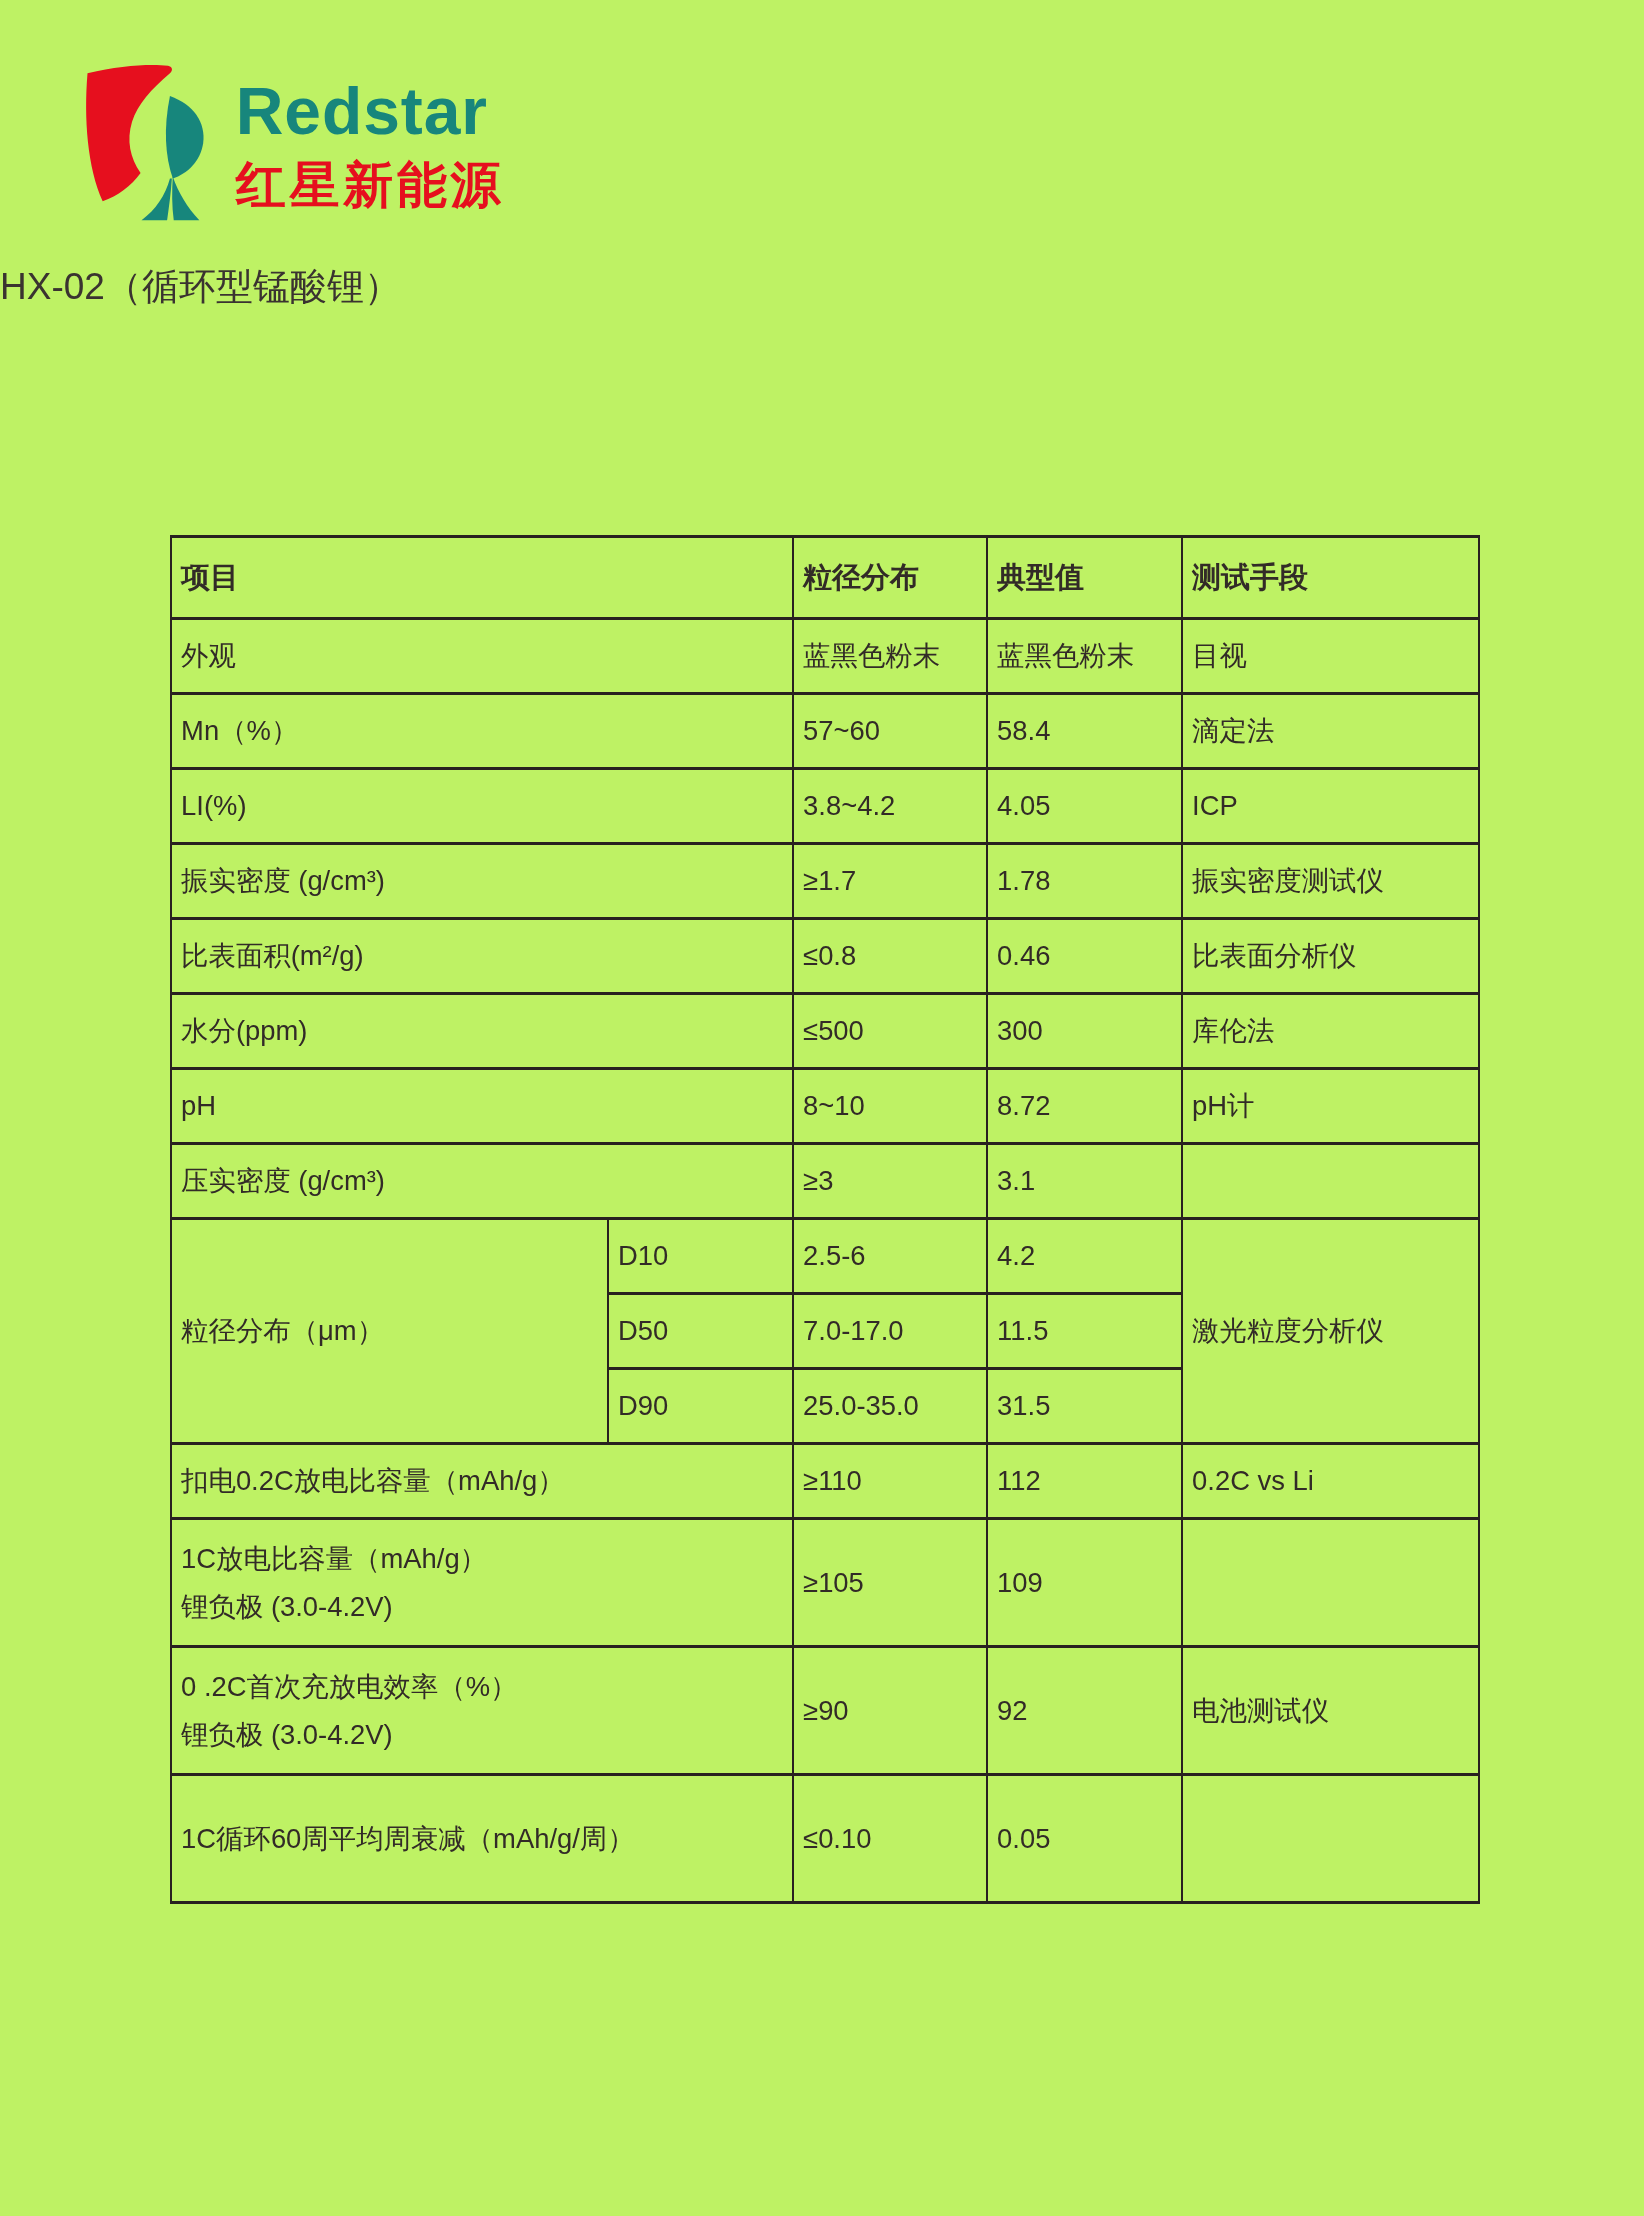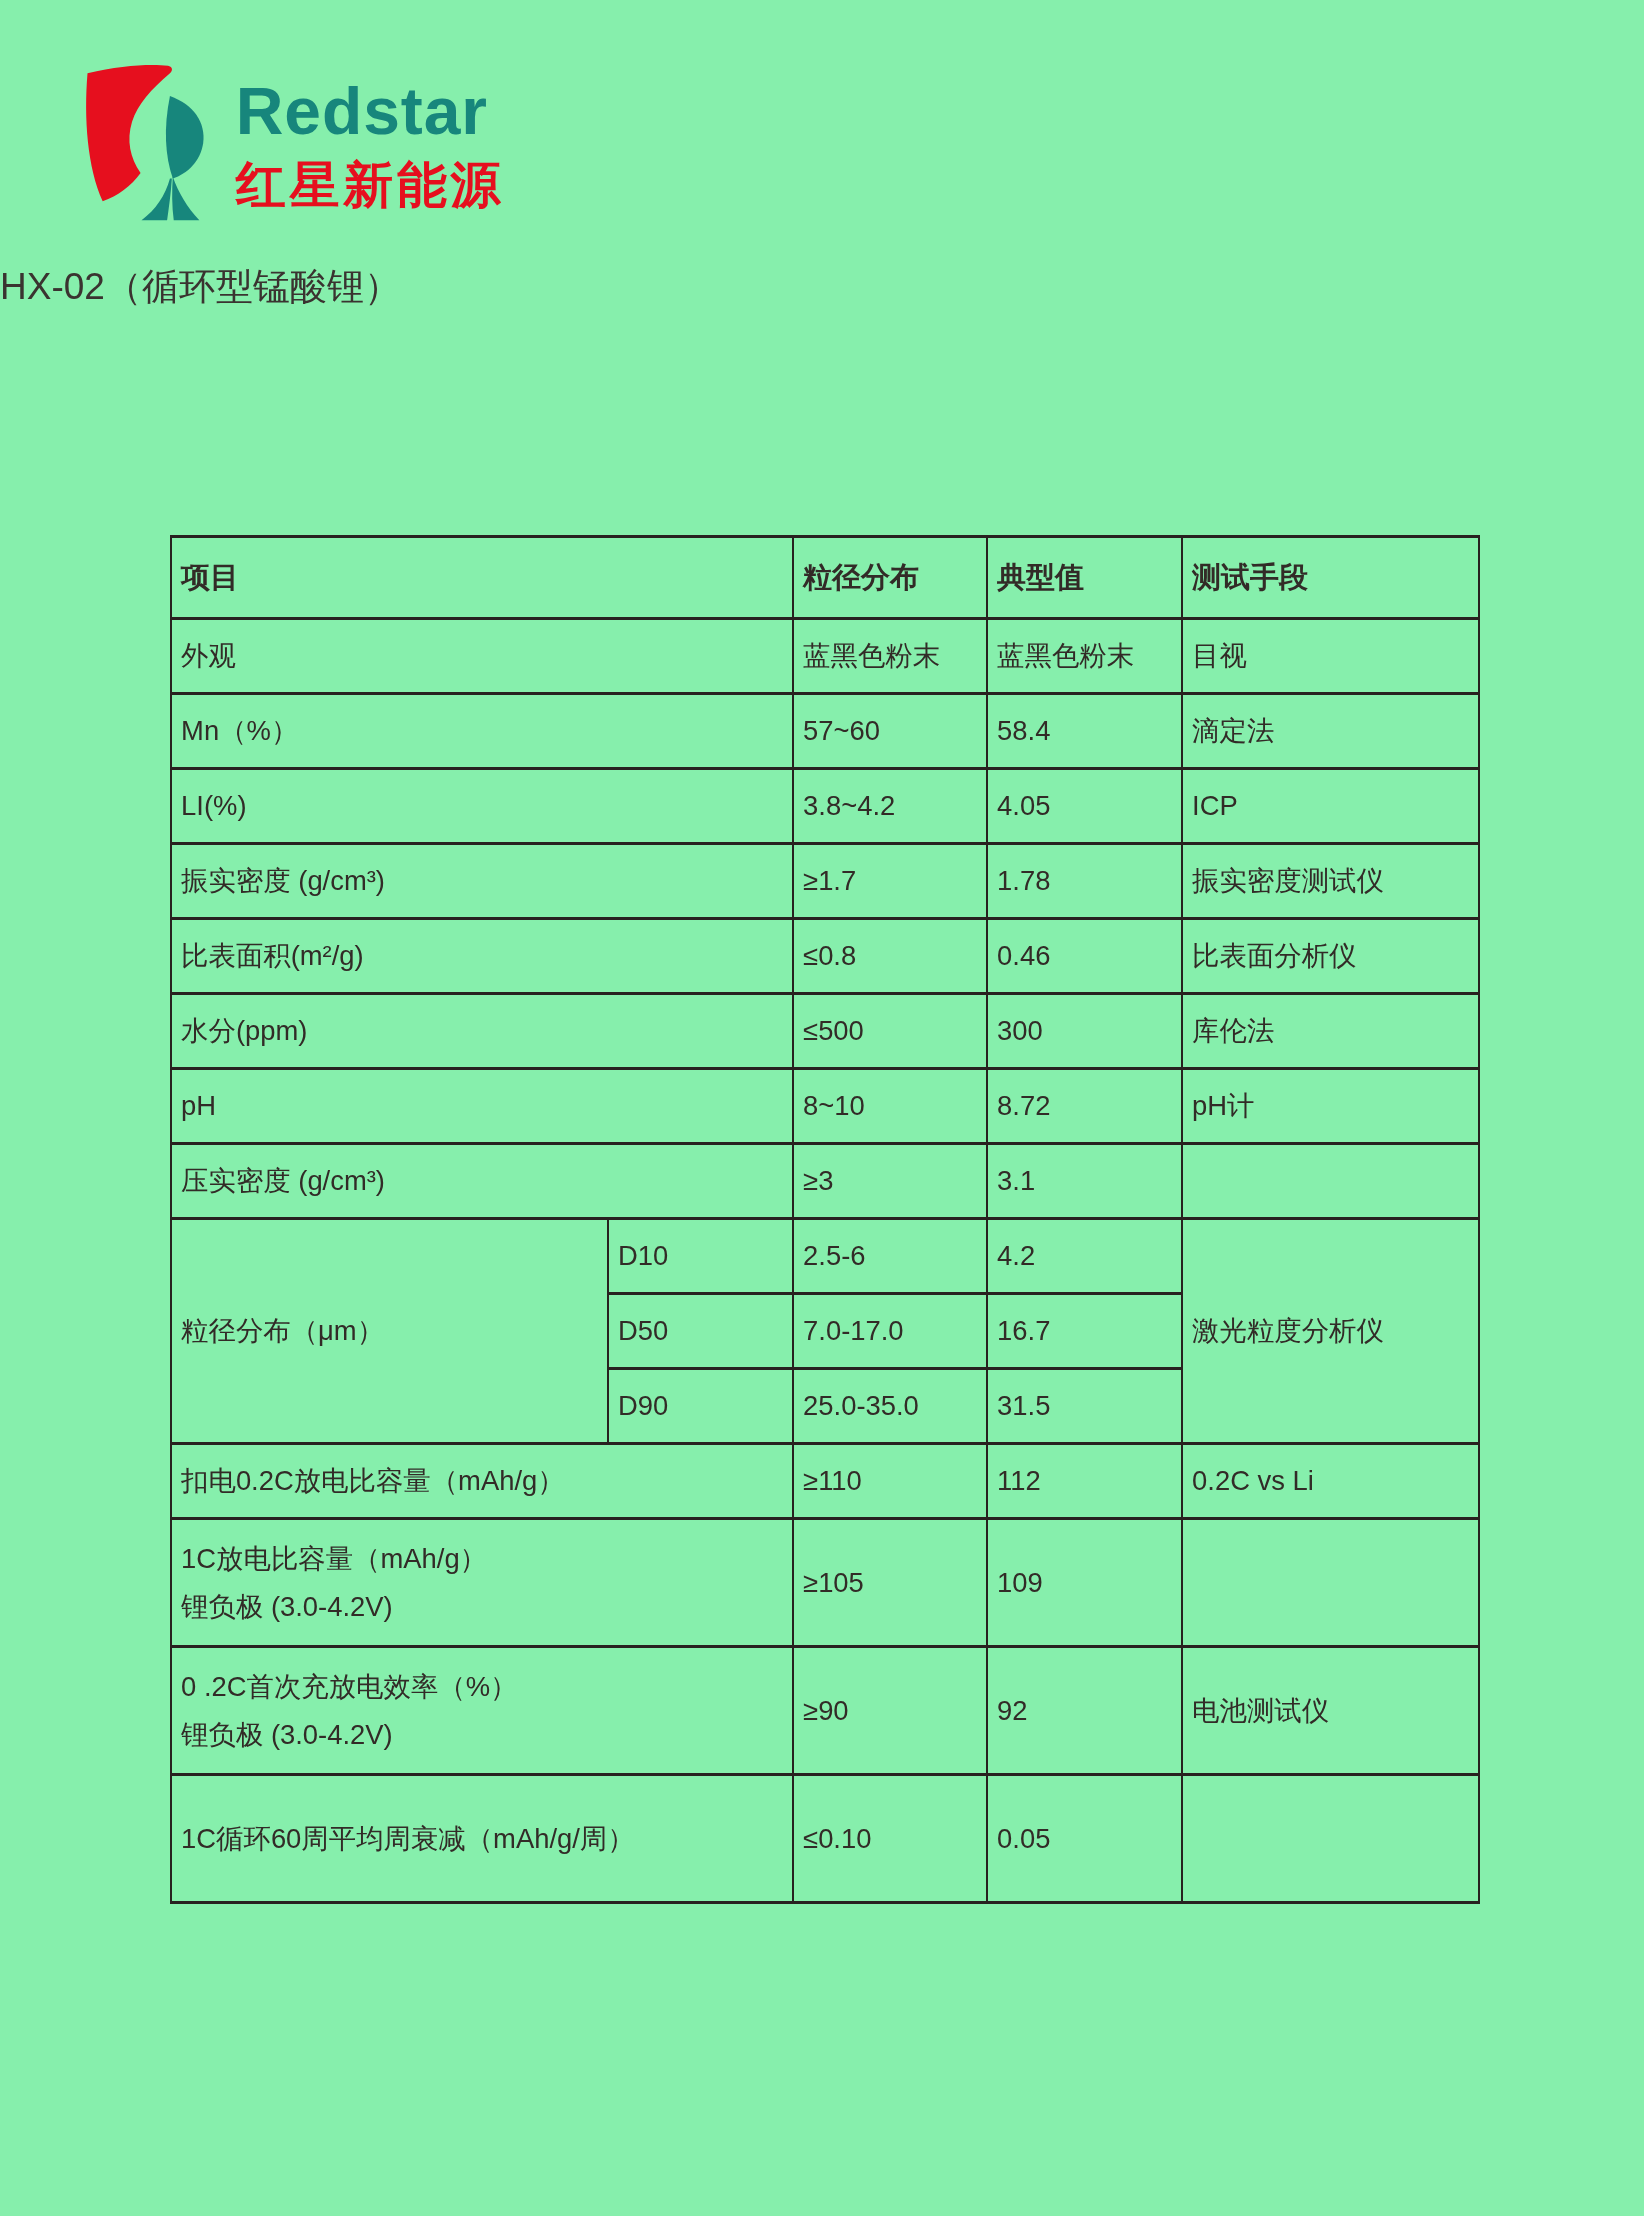--- a/index.html
+++ b/index.html
@@ -1,17 +1,17 @@
 <!DOCTYPE html>
 <html style="font-size:14.6px"><head>
 <meta charset="utf-8">
 <style>
   html,body { margin:0; padding:0; background:#ffffff; }
   .page {
-    position:relative; width:1645px; height:2217px; background:#86efac;
+    position:relative; width:1645px; height:2217px; background:#bef264;
     font-family:"Liberation Sans","DejaVu Sans",sans-serif;
     color:#38312d; overflow:hidden;
   }
 
   
   .logo { position:absolute; left:79px; top:62px; display:flex; align-items:flex-start; }
   .logo-mark { width:144px; height:163px; flex:0 0 auto; }
   .logo-text { margin-left:12.8px; padding-top:16.4px; }
   .brand-en { font-size:66px; font-weight:bold; color:#17867c; line-height:1.0; letter-spacing:0.9px; }
   .brand-cn { font-size:50px; font-weight:bold; color:#e60f1e; letter-spacing:3.7px; margin-top:7.3px; }
@@ -138,21 +138,21 @@
     <tr class="h-std">
       <td rowspan="3">粒径分布（μm）</td>
       <td>D10</td>
       <td>2.5-6</td>
       <td>4.2</td>
       <td rowspan="3">激光粒度分析仪</td>
     </tr>
     <tr class="h-std">
       <td>D50</td>
       <td>7.0-17.0</td>
-      <td>16.7</td>
+      <td>11.5</td>
     </tr>
     <tr class="h-std">
       <td>D90</td>
       <td>25.0-35.0</td>
       <td>31.5</td>
     </tr>
 
     <tr class="h-std">
       <td colspan="2">扣电0.2C放电比容量（mAh/g）</td>
       <td>≥110</td>

